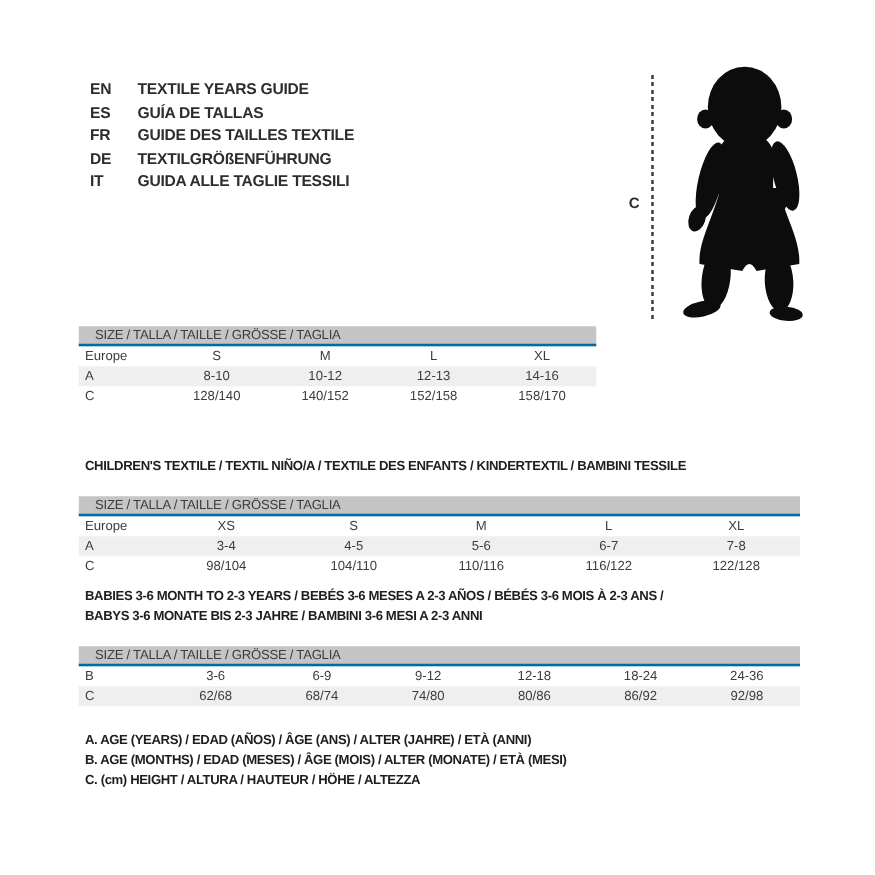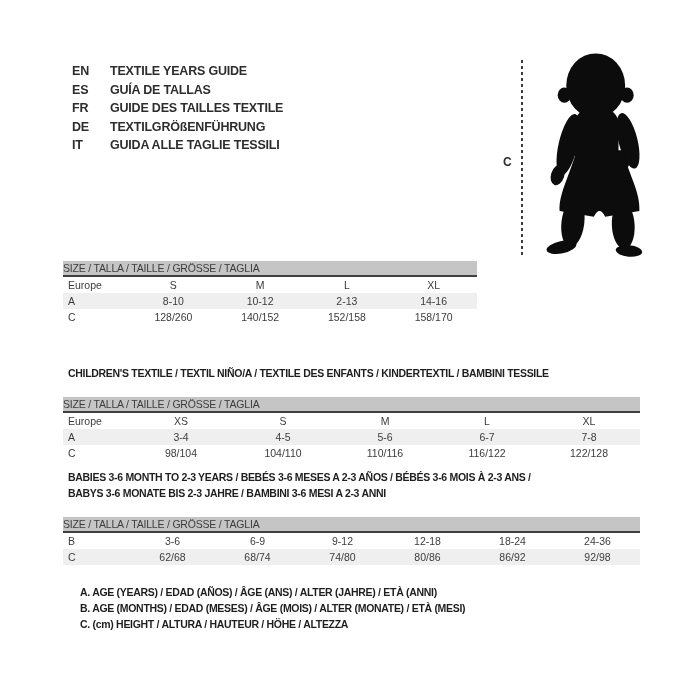--- a/index.html
+++ b/index.html
@@ -30,31 +30,31 @@
   #sec0{left:63px;top:261px;width:414px;}
   #sec1{left:63px;top:366px;width:577px;}
   #sec2{left:63px;top:470px;width:577px;}
   .sec-title{
     font-weight:bold;font-size:10.5px;line-height:15.5px;letter-spacing:-0.3px;
     margin-left:5px;margin-bottom:15.5px;color:#1e1e1e;white-space:nowrap;
   }
   .tbl-header{
     height:16px;line-height:14px;box-sizing:border-box;
     background:var(--table-header-bg,#c5c5c5);
-    border-bottom:2px solid #404040;
-    padding-left:0;font-size:10.5px;letter-spacing:-0.2px;
+    border-bottom:2px solid #0369a1;
+    padding-left:13px;font-size:10.5px;letter-spacing:-0.2px;
     color:var(--table-text,#3c3c3c);
   }
   .trow{display:flex;height:16px;line-height:16px;font-size:10.5px;color:var(--table-text,#3c3c3c);}
   .trow:nth-child(even){background:var(--row-stripe-bg,#efefef);}
   .tcell-label{flex:0 0 67px;padding-left:5px;box-sizing:border-box;text-align:left;}
   .tcell{flex:1;text-align:center;}
 
   
-  .footnotes{left:80px;top:584px;font-weight:bold;font-size:10.5px;line-height:16px;letter-spacing:-0.3px;color:#1e1e1e;}
+  .footnotes{left:68px;top:584px;font-weight:bold;font-size:10.5px;line-height:16px;letter-spacing:-0.3px;color:#1e1e1e;}
 </style>
 </head>
 <body>
 
 <div id="langs" class="langs abs">
     <div class="lang-row">
       <span class="lang-code">EN</span>
       <span>TEXTILE YEARS GUIDE</span>
     </div>
     <div class="lang-row">
@@ -100,26 +100,26 @@
         <div class="tcell-label">Europe</div>
         <div class="tcell">S</div>
         <div class="tcell">M</div>
         <div class="tcell">L</div>
         <div class="tcell">XL</div>
       </div>
       <div class="trow">
         <div class="tcell-label">A</div>
         <div class="tcell">8-10</div>
         <div class="tcell">10-12</div>
-        <div class="tcell">2-13</div>
+        <div class="tcell">12-13</div>
         <div class="tcell">14-16</div>
       </div>
       <div class="trow">
         <div class="tcell-label">C</div>
-        <div class="tcell">128/260</div>
+        <div class="tcell">128/140</div>
         <div class="tcell">140/152</div>
         <div class="tcell">152/158</div>
         <div class="tcell">158/170</div>
       </div>
     </div>
 </section>
 
 <section id="sec1" class="sec">
   <div class="sec-title">
       <div>CHILDREN'S TEXTILE / TEXTIL NIÑO/A / TEXTILE DES ENFANTS / KINDERTEXTIL / BAMBINI TESSILE</div>

